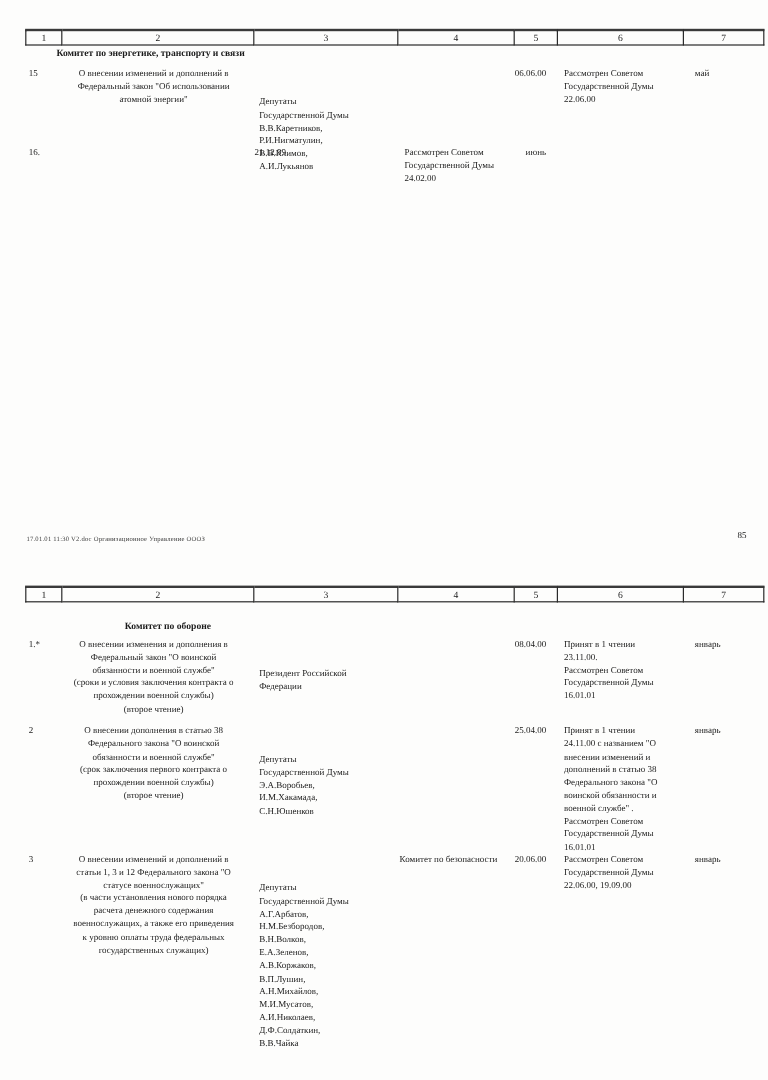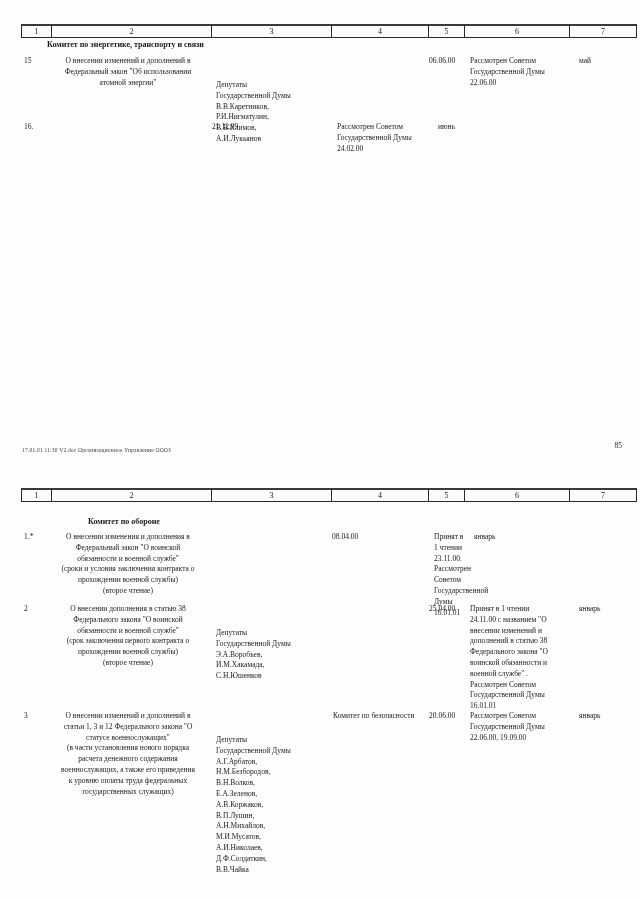--- a/index.html
+++ b/index.html
@@ -117,30 +117,32 @@
   <div class="hdr" style="top:488px">
     <span class="hcell">1</span>
     <span class="hcell">2</span>
     <span class="hcell">3</span>
     <span class="hcell">4</span>
     <span class="hcell">5</span>
     <span class="hcell">6</span>
     <span class="hcell">7</span>
   </div>
 
-  <div class="section-title" style="top:517px;left:88px">Комитет по обороне</div>
+  <div class="section-title" style="top:517px;left:104px">Комитет по обороне</div>
 
   <div class="row" style="top:532px">
     <div class="cell c1">1.*</div>
     <div class="cell c2">О внесении изменения и дополнения в
 Федеральный закон "О воинской
 обязанности и военной службе"
 (сроки и условия заключения контракта о
 прохождении военной службы)
 (второе чтение)</div>
+    <div class="cell c3">Президент Российской
+Федерации</div>
     <div class="cell c4"></div>
     <div class="cell c5">08.04.00</div>
     <div class="cell c6">Принят в 1 чтении
 23.11.00.
 Рассмотрен Советом
 Государственной Думы
 16.01.01</div>
     <div class="cell c7">январь</div>
   </div>
 

